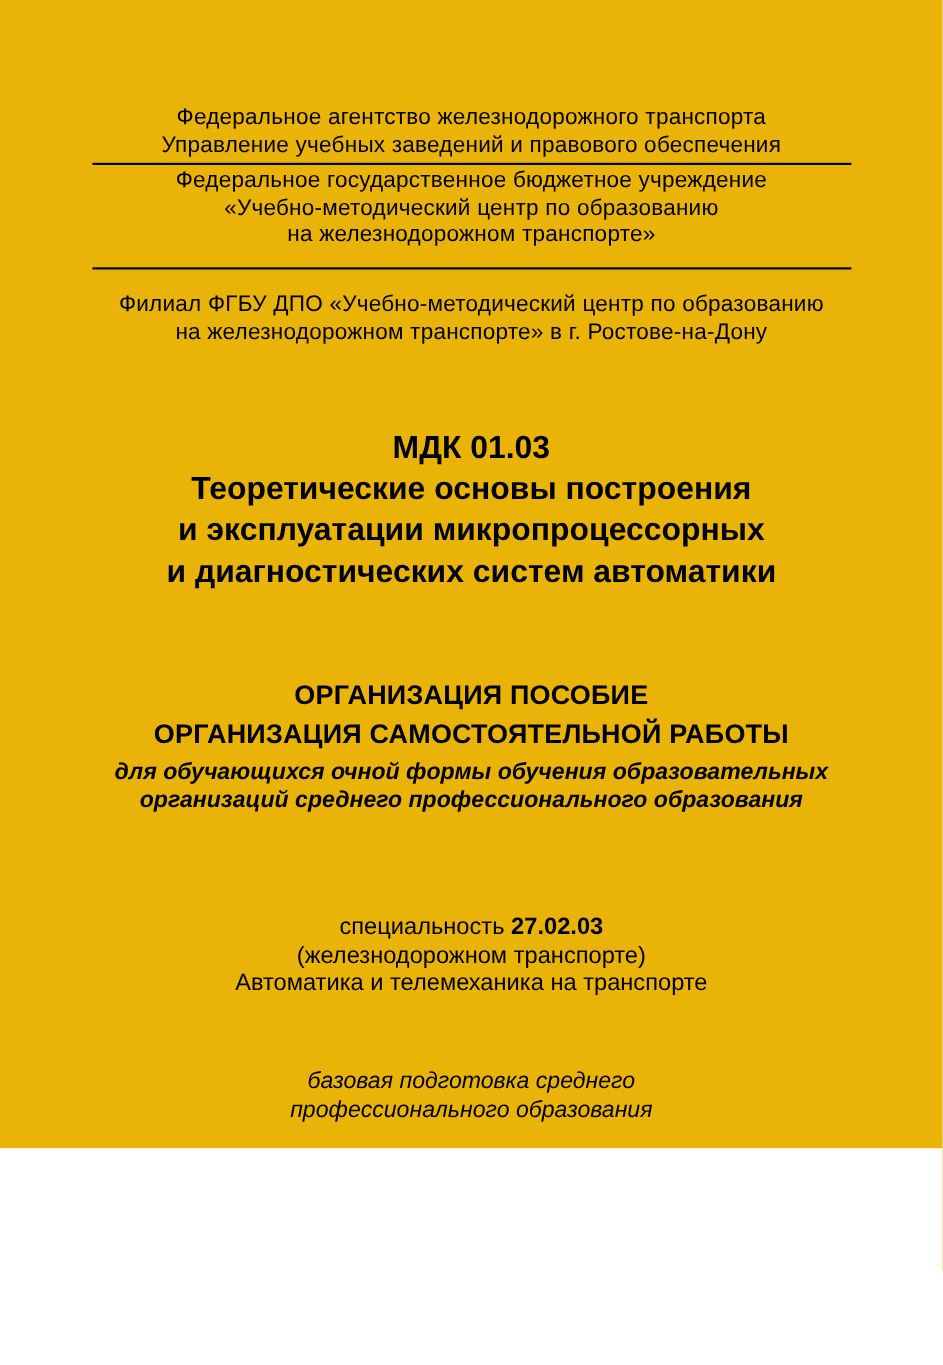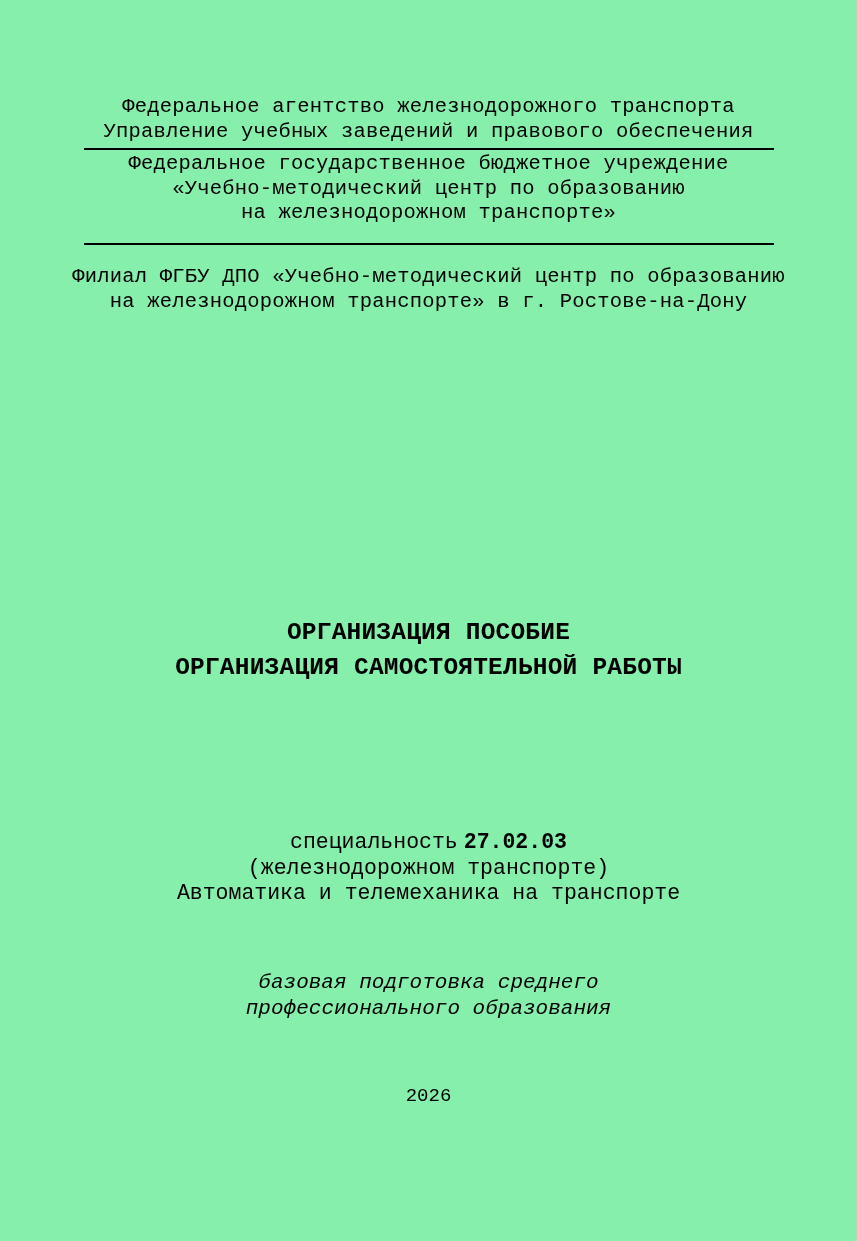--- a/index.html
+++ b/index.html
@@ -3,25 +3,25 @@
 <meta charset="utf-8">
 <style>
   html, body {
     margin: 0;
     padding: 0;
     background: #ffffff;
   }
   .page {
     position: relative;
     width: 857px;
-    height: 1241px;
+    height: 1044px;
     margin: 0 auto;
-    background: #86efac;
+    background: #eab308;
     color: #000000;
-    font-family: Liberation Mono, monospace;
+    font-family: Liberation Sans, sans-serif;
     overflow: hidden;
   }
   .abs {
     position: absolute;
     left: 0;
     width: 100%;
     text-align: center;
     white-space: nowrap;
   }
   
@@ -106,26 +106,36 @@
     <div class="org-line">на железнодорожном транспорте»</div>
   </div>
 
   <div class="rule rule-2"></div>
 
   <div class="abs branch-block">
     <div class="org-line">Филиал ФГБУ ДПО «Учебно-методический центр по образованию</div>
     <div class="org-line">на железнодорожном транспорте» в г. Ростове-на-Дону</div>
   </div>
 
+  <div class="abs title-block">
+    <div>МДК 01.03</div>
+    <div>Теоретические основы построения</div>
+    <div>и эксплуатации микропроцессорных</div>
+    <div>и диагностических систем автоматики</div>
+  </div>
 
   <div class="abs subtitle-type-block">
     <div>ОРГАНИЗАЦИЯ ПОСОБИЕ</div>
     <div>ОРГАНИЗАЦИЯ САМОСТОЯТЕЛЬНОЙ РАБОТЫ</div>
   </div>
 
+  <div class="abs subtitle-audience-block">
+    <div>для обучающихся очной формы обучения образовательных</div>
+    <div>организаций среднего профессионального образования</div>
+  </div>
 
   <div class="abs specialty-block">
     <div><span>специальность</span><span class="specialty-code">27.02.03</span></div>
     <div>(железнодорожном транспорте)</div>
     <div>Автоматика и телемеханика на транспорте</div>
   </div>
 
   <div class="abs training-block">
     <div>базовая подготовка среднего</div>
     <div>профессионального образования</div>

